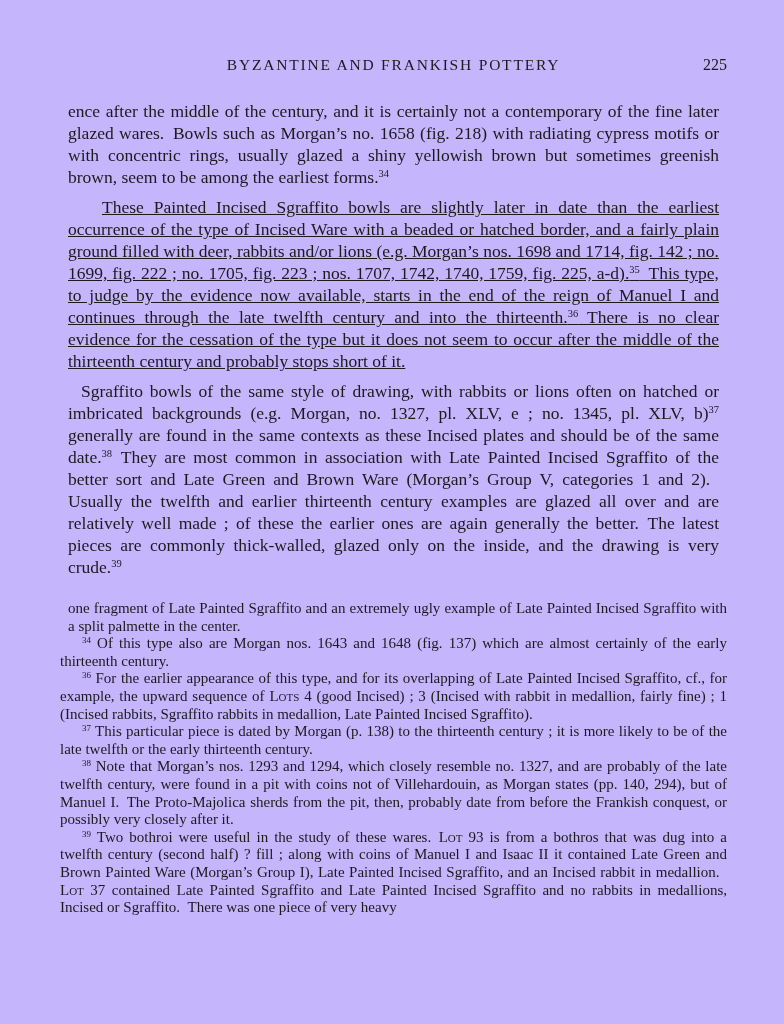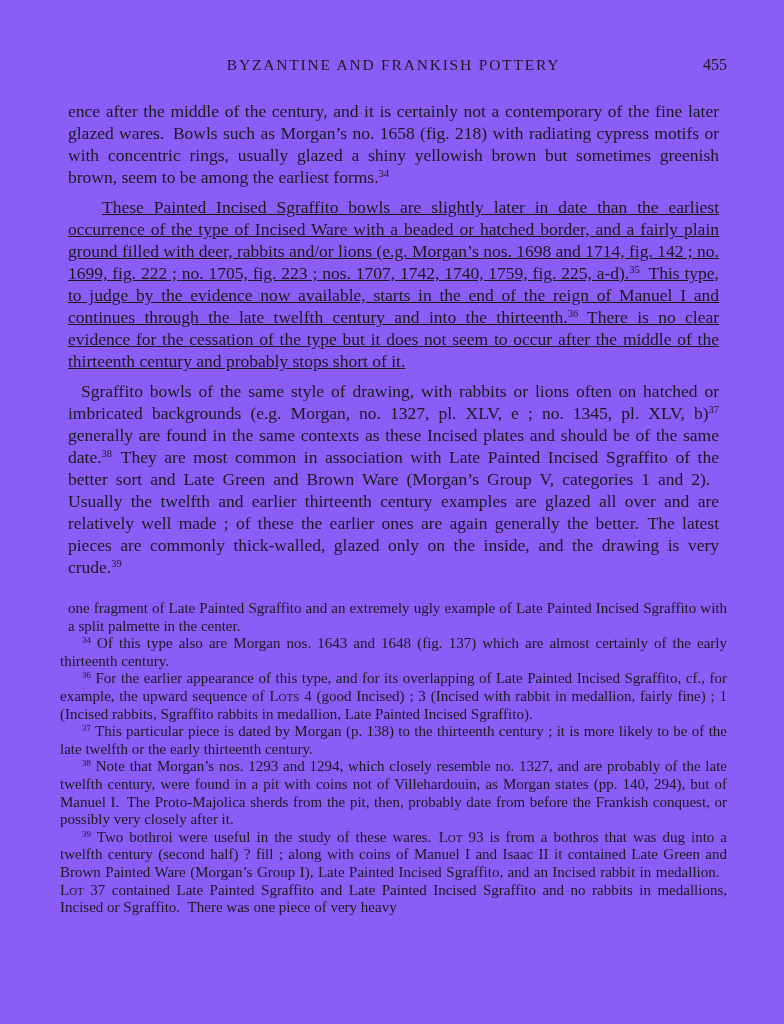--- a/index.html
+++ b/index.html
@@ -5,21 +5,21 @@
   html, body {
     margin: 0;
     padding: 0;
     background: #fbfaf7;
   }
   .page {
     position: relative;
     width: 784px;
     height: 1024px;
     box-sizing: border-box;
-    background: #8b5cf6;
+    background: #c4b5fd;
     color: #1b1b1b;
     padding: 56px 57px 0 60px;
     font-family: "Liberation Serif", "DejaVu Serif", serif;
     overflow: hidden;
   }
   .running-head {
     position: relative;
     height: 20px;
     text-align: center;
     margin-bottom: 24px;
@@ -69,21 +69,21 @@
     font-variant: small-caps;
   }
 </style>
 </head>
 <body>
 
 <div class="page">
 
   <div class="running-head">
     <span class="running-title">BYZANTINE AND FRANKISH POTTERY</span>
-    <span class="page-number">455</span>
+    <span class="page-number">225</span>
   </div>
 
   <div class="body-text">
     <p class="para">ence after the middle of the century, and it is certainly not a contemporary of the fine later glazed wares. Bowls such as Morgan’s no. 1658 (fig. 218) with radiating cypress motifs or with concentric rings, usually glazed a shiny yellowish brown but sometimes greenish brown, seem to be among the earliest forms.<sup class="fnref">34</sup></p>
     <p class="para indent-wide">These Painted Incised Sgraffito bowls are slightly later in date than the earliest occurrence of the type of Incised Ware with a beaded or hatched border, and a fairly plain ground filled with deer, rabbits and/or lions (e.g. Morgan’s nos. 1698 and 1714, fig. 142 ; no. 1699, fig. 222 ; no. 1705, fig. 223 ; nos. 1707, 1742, 1740, 1759, fig. 225, a-d).<sup class="fnref">35</sup> This type, to judge by the evidence now available, starts in the end of the reign of Manuel I and continues through the late twelfth century and into the thirteenth.<sup class="fnref">36</sup> There is no clear evidence for the cessation of the type but it does not seem to occur after the middle of the thirteenth century and probably stops short of it.</p>
     <p class="para indent-narrow">Sgraffito bowls of the same style of drawing, with rabbits or lions often on hatched or imbricated backgrounds (e.g. Morgan, no. 1327, pl. XLV, e ; no. 1345, pl. XLV, b)<sup class="fnref">37</sup> generally are found in the same contexts as these Incised plates and should be of the same date.<sup class="fnref">38</sup> They are most common in association with Late Painted Incised Sgraffito of the better sort and Late Green and Brown Ware (Morgan’s Group V, categories 1 and 2). Usually the twelfth and earlier thirteenth century examples are glazed all over and are relatively well made ; of these the earlier ones are again generally the better. The latest pieces are commonly thick-walled, glazed only on the inside, and the drawing is very crude.<sup class="fnref">39</sup></p>
   </div>
 
   <div class="footnotes">
     <p class="fnote continuation">one fragment of Late Painted Sgraffito and an extremely ugly example of Late Painted Incised Sgraffito with a split palmette in the center.</p>

